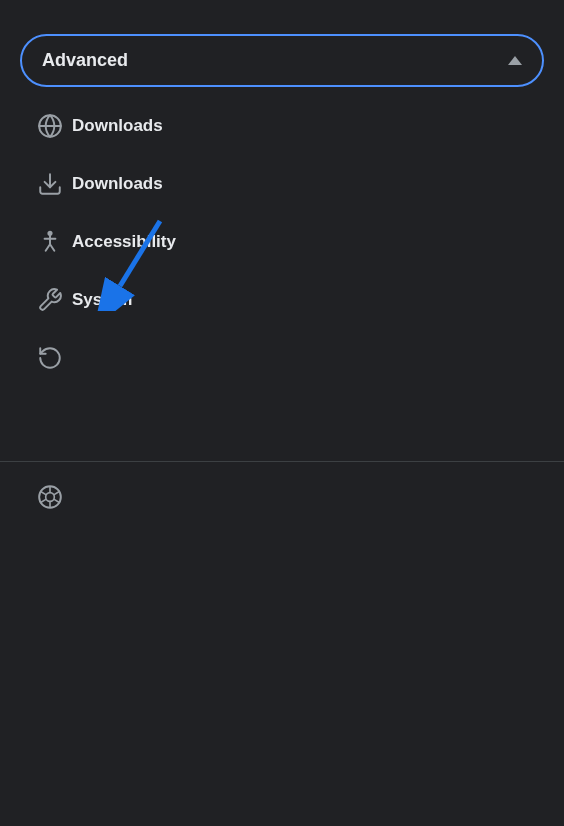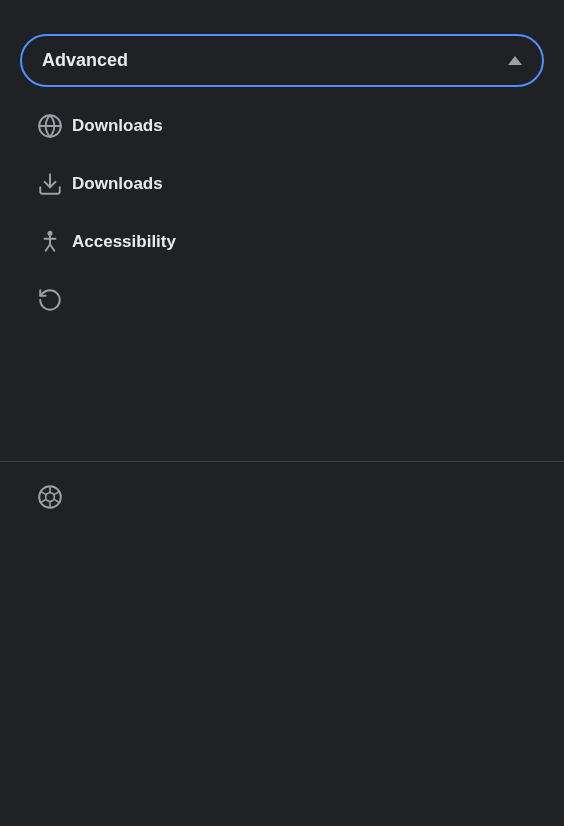--- a/index.html
+++ b/index.html
@@ -151,20 +151,40 @@
           <circle cx="12" cy="4" r="1.5" fill="#9aa0a6"></circle>
           <line x1="12" y1="6" x2="12" y2="14"></line>
           <line x1="7" y1="9" x2="17" y2="9"></line>
           <line x1="12" y1="14" x2="8" y2="20"></line>
           <line x1="12" y1="14" x2="16" y2="20"></line>
         </svg>
       </span>
       <span class="menu-item-label">Accessibility</span>
     </li>
 
+    <li class="menu-item" style="position:relative;">
+      <span class="menu-item-icon">
+        <svg class="icon-svg" viewBox="0 0 24 24" fill="none" stroke="#9aa0a6" stroke-width="1.8" stroke-linecap="round" stroke-linejoin="round">
+          <path d="M14.7 6.3a1 1 0 0 0 0 1.4l1.6 1.6a1 1 0 0 0 1.4 0l3.77-3.77a6 6 0 0 1-7.94 7.94l-6.91 6.91a2.12 2.12 0 0 1-3-3l6.91-6.91a6 6 0 0 1 7.94-7.94l-3.76 3.76z"></path>
+        </svg>
+      </span>
+      <span class="menu-item-label">System</span>
+
+      <div class="blue-arrow-container">
+        <svg width="120" height="100" viewBox="0 0 120 100">
+
+          <defs>
+            <marker id="arrowhead" markerWidth="10" markerHeight="7" refX="0" refY="3.5" orient="auto">
+              <polygon points="0 0, 10 3.5, 0 7" fill="#1a73e8"></polygon>
+            </marker>
+          </defs>
+          <line x1="80" y1="10" x2="40" y2="75" stroke="#1a73e8" stroke-width="5" marker-end="url(#arrowhead)"></line>
+        </svg>
+      </div>
+    </li>
 
     <li class="menu-item">
       <span class="menu-item-icon">
         <svg class="icon-svg" viewBox="0 0 24 24" fill="none" stroke="#9aa0a6" stroke-width="1.8" stroke-linecap="round" stroke-linejoin="round">
           <path d="M3 12a9 9 0 1 0 9-9 9.75 9.75 0 0 0-6.74 2.74L3 8"></path>
           <path d="M3 3v5h5"></path>
         </svg>
       </span>
     </li>
 

